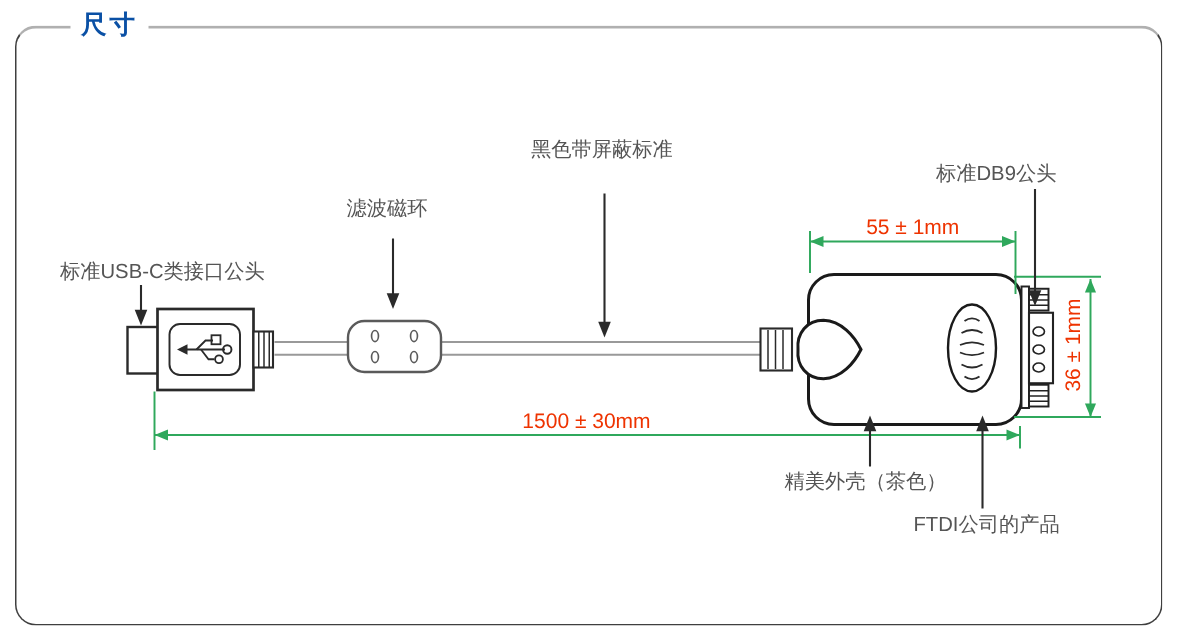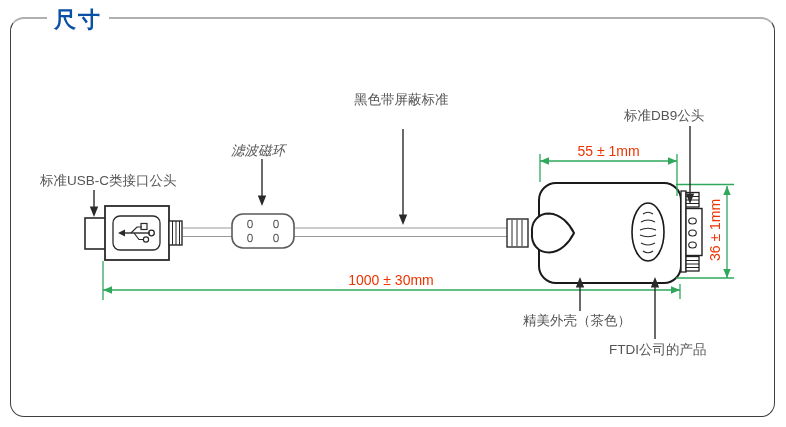--- a/index.html
+++ b/index.html
@@ -13,37 +13,37 @@
   body{font-family:"Liberation Sans","DejaVu Sans",sans-serif;}
   .canvas{position:relative;width:786px;height:427px;background:#fff;overflow:hidden;}
   .panel{
     position:absolute;left:10px;top:17px;width:763px;height:397px;
     border-style:solid;border-width:2px 1.5px 1.5px 1.5px;
     border-color:#b0b0b0 #3f3f3f #3f3f3f #3f3f3f;
     border-radius:14px;background:#fff;
   }
   .page-title{
     position:absolute;left:47px;top:5px;z-index:3;background:#fff;
-    padding:0 7px;font-size:22px;font-weight:bold;letter-spacing:2px;
+    padding:0 7px;font-size:17px;font-weight:bold;letter-spacing:2px;
     color:var(--title-blue);white-space:nowrap;
   }
   .diagram-svg{position:absolute;left:0;top:0;z-index:1;}
   .callout{
     position:absolute;z-index:2;font-size:13.5px;line-height:1.45;
     color:var(--label-gray);white-space:nowrap;
   }
   .dim{
     position:absolute;z-index:2;font-size:14px;color:var(--dimension-red);
     white-space:nowrap;text-align:center;
   }
   .dim-55{left:540px;top:143px;width:137px;}
   .dim-1500{left:330px;top:272px;width:122px;}
   .dim-36{left:679px;top:222px;width:72px;transform:rotate(-90deg);transform-origin:center;}
   .lbl-usb{left:40px;top:171px;}
-  .lbl-ferrite{left:231px;top:141px;font-style:italic;}
+  .lbl-ferrite{left:231px;top:129px;}
   .lbl-cable{left:354px;top:90px;}
   .lbl-db9{left:624px;top:106px;}
   .lbl-shell{left:523px;top:311px;}
   .lbl-chip{left:609px;top:340px;}
   .green-line{stroke:var(--dimension-green);stroke-width:1.3;fill:none;}
   .green-fill{fill:var(--dimension-green);stroke:none;}
   .ink-line{stroke:var(--ink);fill:none;}
   .ink-fill{fill:var(--ink);stroke:none;}
   .white-ink{fill:#ffffff;stroke:var(--ink);}
 </style>
@@ -186,15 +186,15 @@
     <div>黑色带屏蔽标准</div>
   </div>
   <div class="callout lbl-db9">标准DB9公头</div>
   <div class="callout lbl-shell">精美外壳（茶色）</div>
   <div class="callout lbl-chip">
     <div>FTDI公司的产品</div>
   </div>
 
   <div class="dim dim-55">55 ± 1mm</div>
   <div class="dim dim-36">36 ± 1mm</div>
-  <div class="dim dim-1500">1000 ± 30mm</div>
+  <div class="dim dim-1500">1500 ± 30mm</div>
 
 </div>
 
 </body></html>

